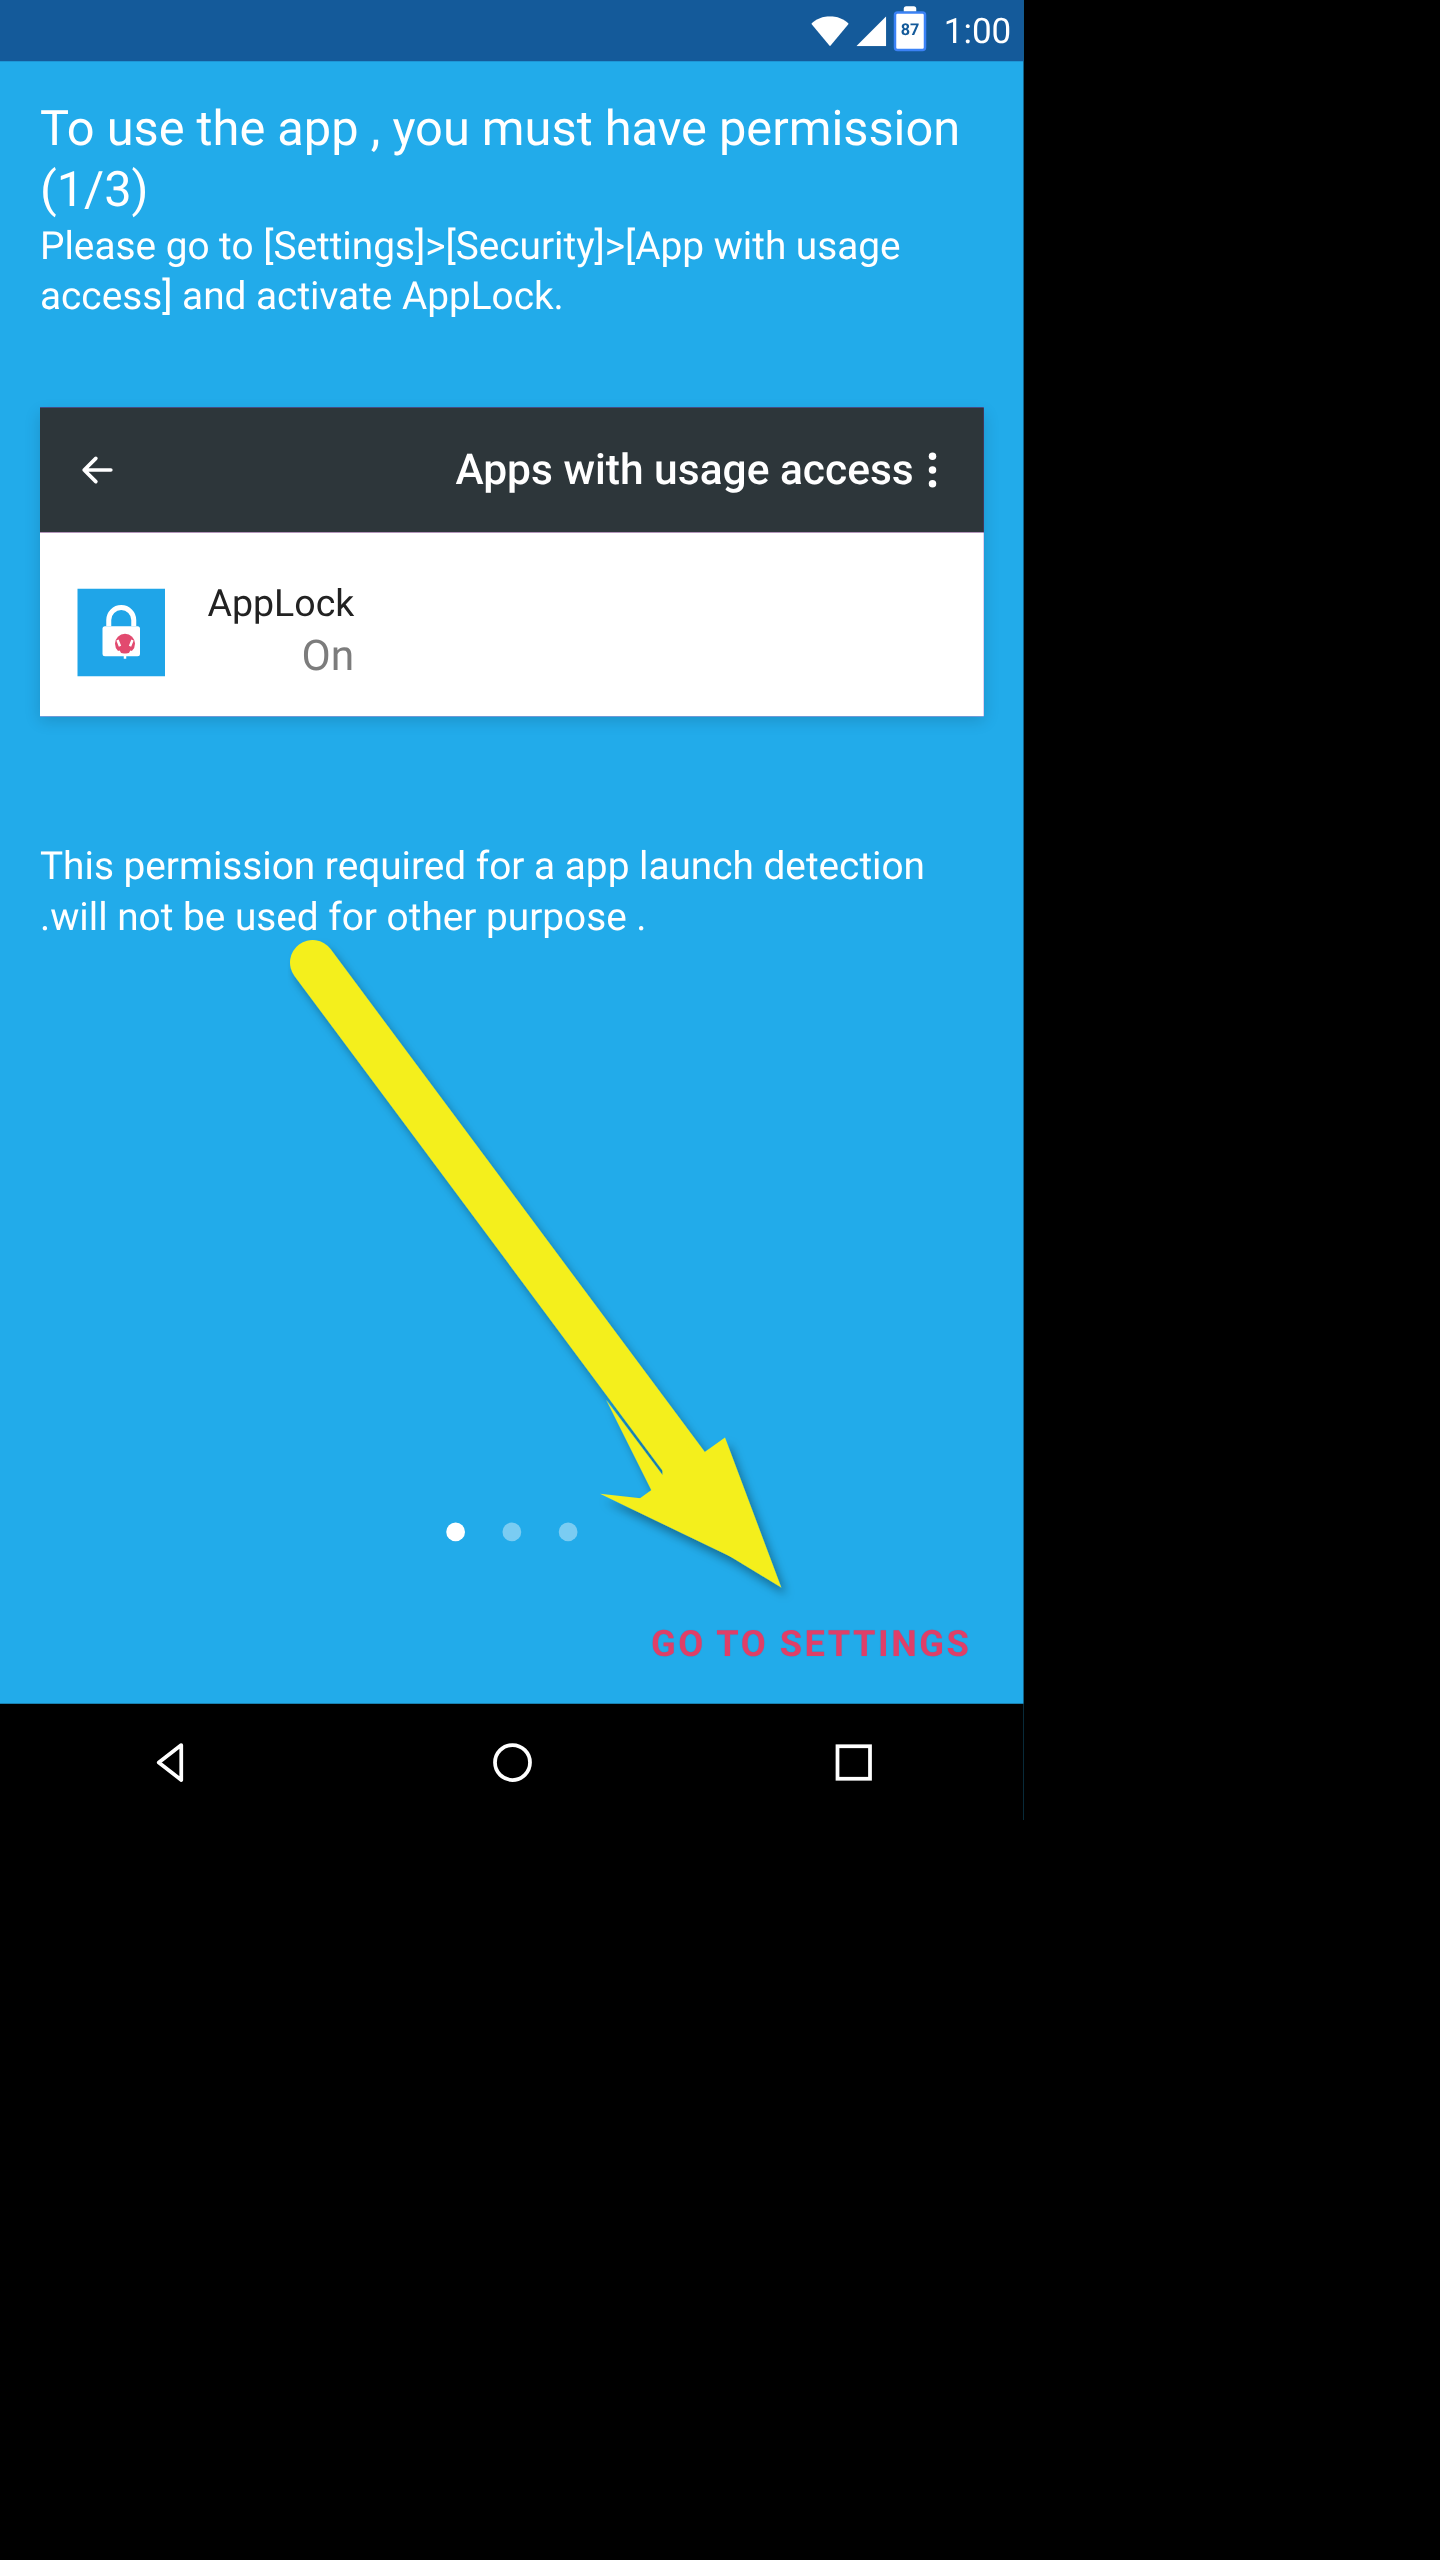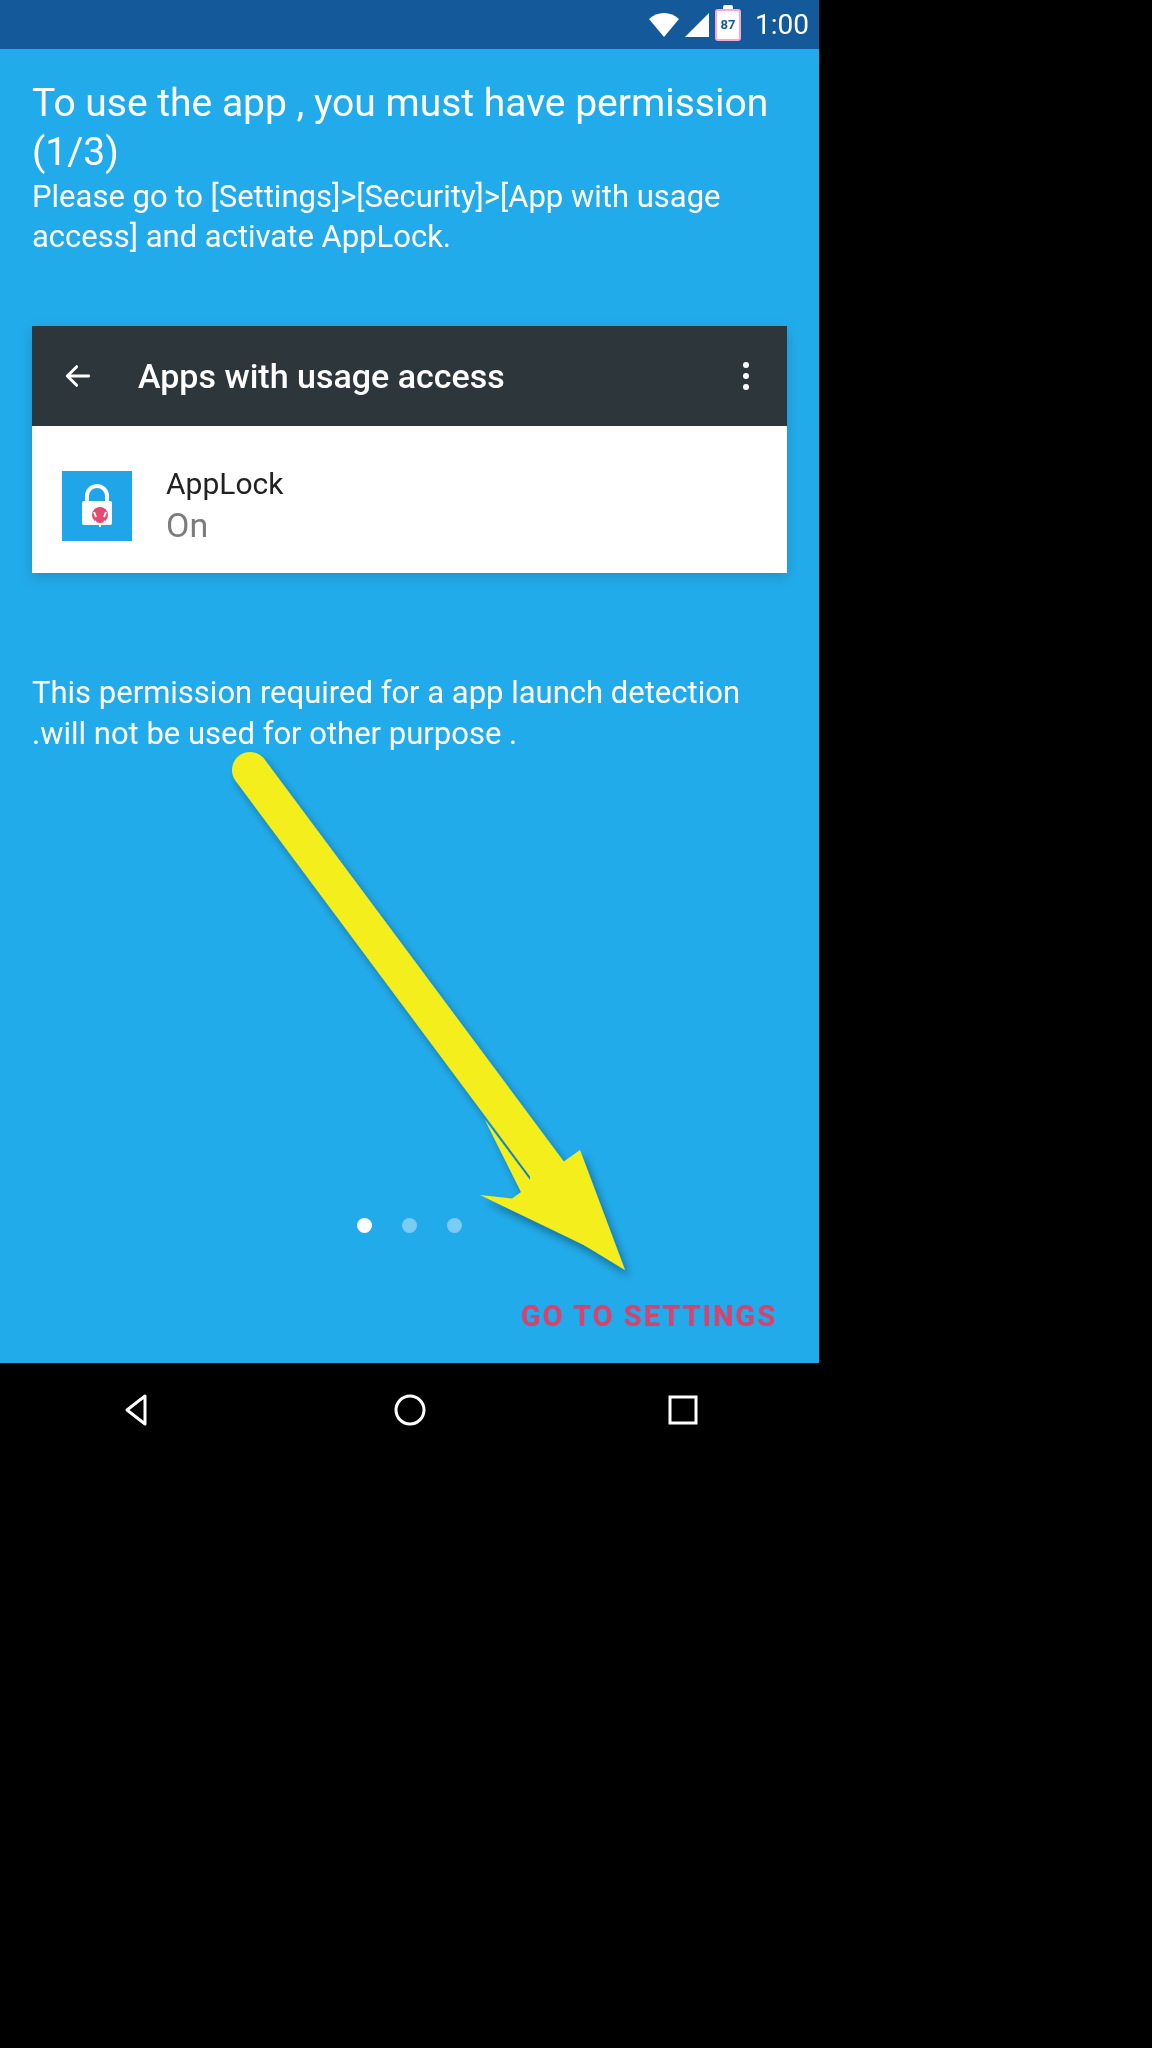--- a/index.html
+++ b/index.html
@@ -34,21 +34,21 @@
     gap: 6px;
   }
   .status-bar .time {
     font-size: 28px;
     margin-left: 8px;
     font-weight: 400;
   }
   .battery-box {
     width: 22px;
     height: 28px;
-    border: 2px solid #f9a8d4;
+    border: 2px solid #3b82f6;
     border-radius: 3px;
     position: relative;
     display: flex;
     align-items: center;
     justify-content: center;
     font-size: 13px;
     font-weight: bold;
     color: #145a9a;
     background: #fff;
   }
@@ -87,20 +87,21 @@
     font-size: 31px;
     line-height: 1.32;
     margin-top: 100px;
   }
 
   
   .preview {
     margin: 0 -0px;
     background: #a21caf;
     box-shadow: 0 4px 12px rgba(0,0,0,0.15);
+    text-align: right;
   }
   .preview-header {
     background: #2d363a;
     height: 100px;
     display: flex;
     align-items: center;
     padding: 0 26px;
     color: #fff;
   }
   .preview-header .back {

